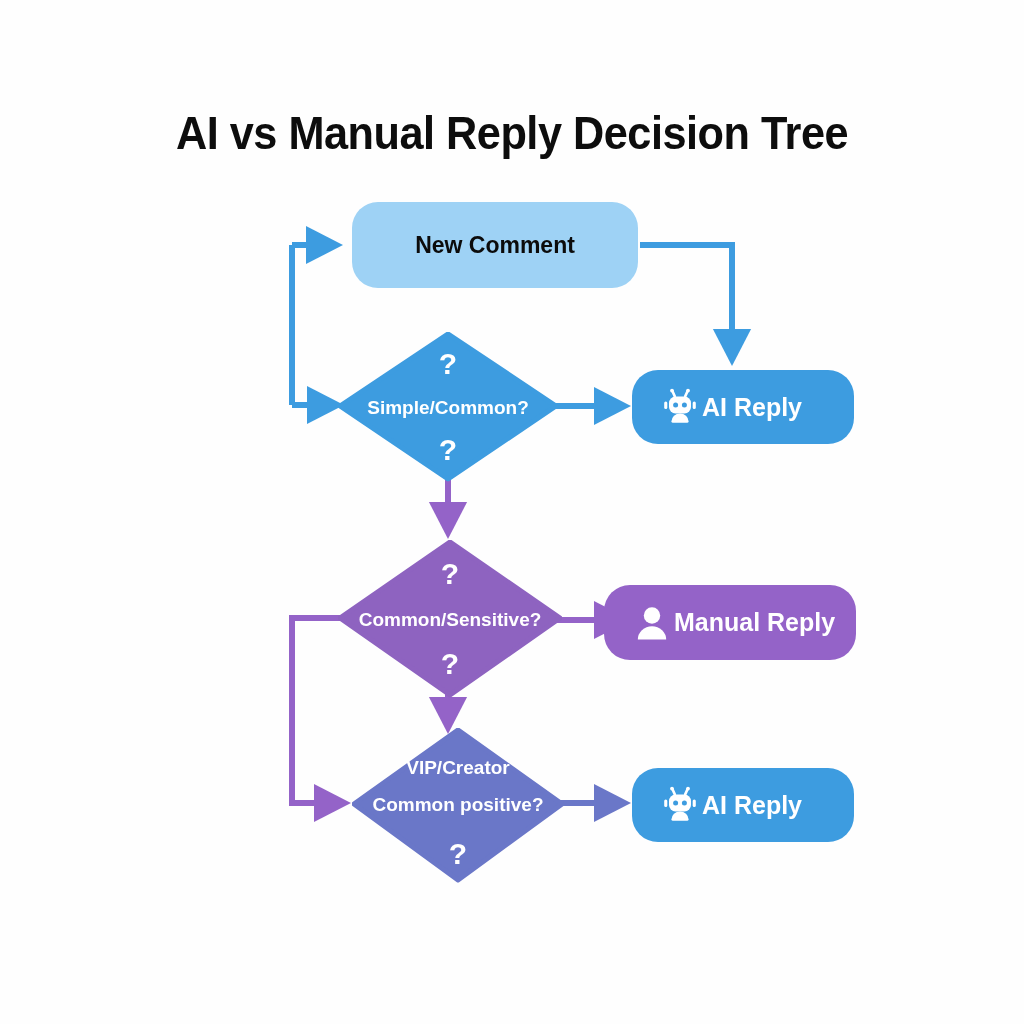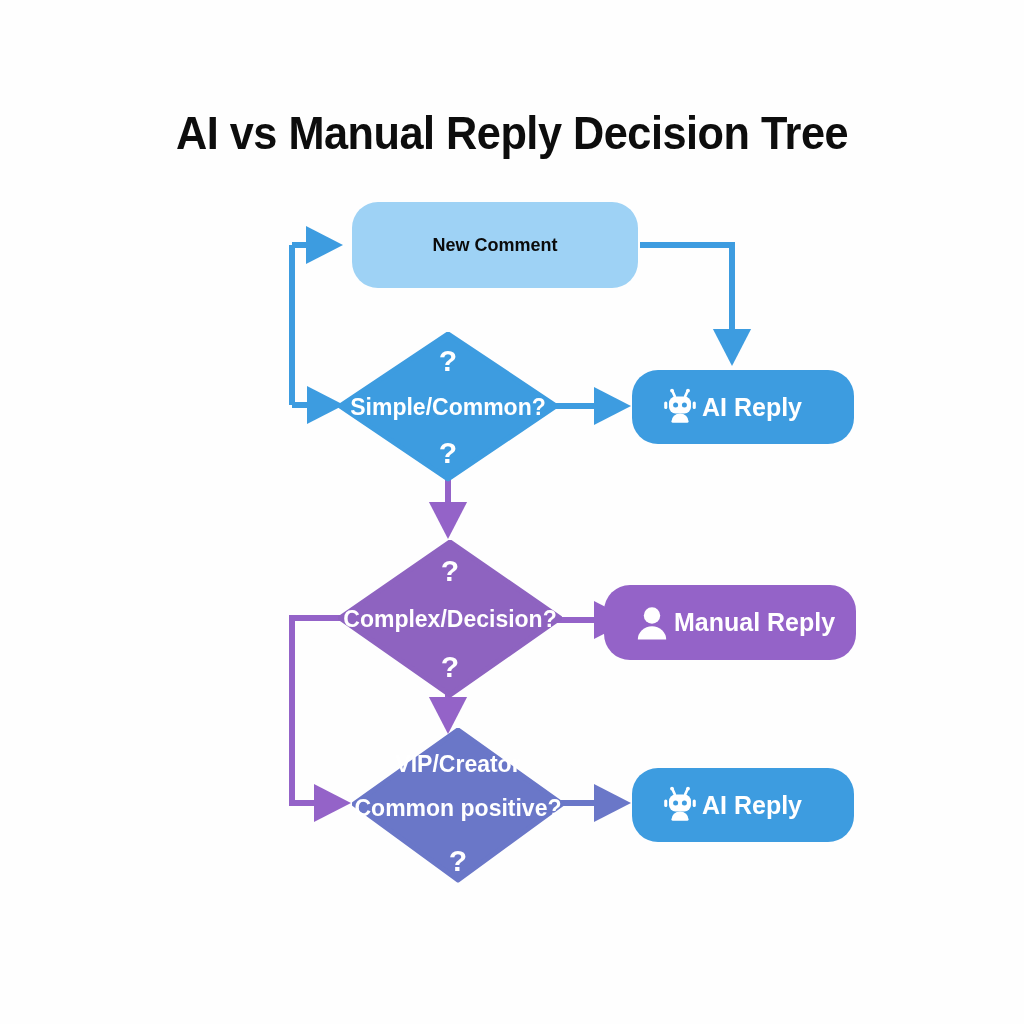--- a/index.html
+++ b/index.html
@@ -59,21 +59,21 @@
   }
   
   #node-start {
     left: 352px;
     top: 202px;
     width: 286px;
     height: 86px;
     background: #9ed2f5;
   }
   #node-start .node-label {
-    font-size: 18px;
+    font-size: 23px;
     color: #0b0b0b;
     letter-spacing: 0px;
   }
   
   .action {
     padding-left: 26px;
     justify-content: flex-start;
   }
   .action .node-label {
     font-size: 25px;
@@ -131,21 +131,21 @@
   }
   .diamond-text .q {
     font-family: "Liberation Sans", sans-serif;
     font-size: 30px;
     font-weight: bold;
     color: #ffffff;
     line-height: 1;
   }
   .diamond-text .main {
     font-family: "Liberation Sans", sans-serif;
-    font-size: 23px;
+    font-size: 19px;
     font-weight: bold;
     color: #ffffff;
     white-space: nowrap;
     line-height: 1.35;
   }
   #dia-1 { left: 338px; top: 332px; width: 220px; height: 150px; }
   #dia-2 { left: 338px; top: 540px; width: 224px; height: 158px; }
   #dia-3 { left: 352px; top: 728px; width: 212px; height: 155px; }
   #dia-1 .gap-a { height: 16px; }
   #dia-1 .gap-b { height: 14px; }
@@ -237,21 +237,21 @@
     <span class="node-label">AI Reply</span>
   </div>
 
   <div id="dia-2" class="diamond-wrap">
     <svg width="224" height="158" viewBox="0 0 224 158" xmlns="http://www.w3.org/2000/svg">
       <path d="M112,2 L222,78 L112,155 L2,78 Z" fill="#8e63c0" stroke="#8e63c0" stroke-width="5" stroke-linejoin="round"></path>
     </svg>
     <div class="diamond-text">
       <span class="q">?</span>
       <div class="gap-a"></div>
-      <span class="main">Complex/Decision?</span>
+      <span class="main">Common/Sensitive?</span>
       <div class="gap-b"></div>
       <span class="q">?</span>
     </div>
   </div>
 
   <div id="node-manual" class="node rounded action">
     <span class="node-icon">
       <svg width="40" height="40" viewBox="0 0 40 40" xmlns="http://www.w3.org/2000/svg">
         <circle cx="20" cy="12.5" r="8.2" fill="#ffffff"></circle>
         <path d="M5.8,36.5 a14.2,13.2 0 0 1 28.4,0 z" fill="#ffffff"></path>

